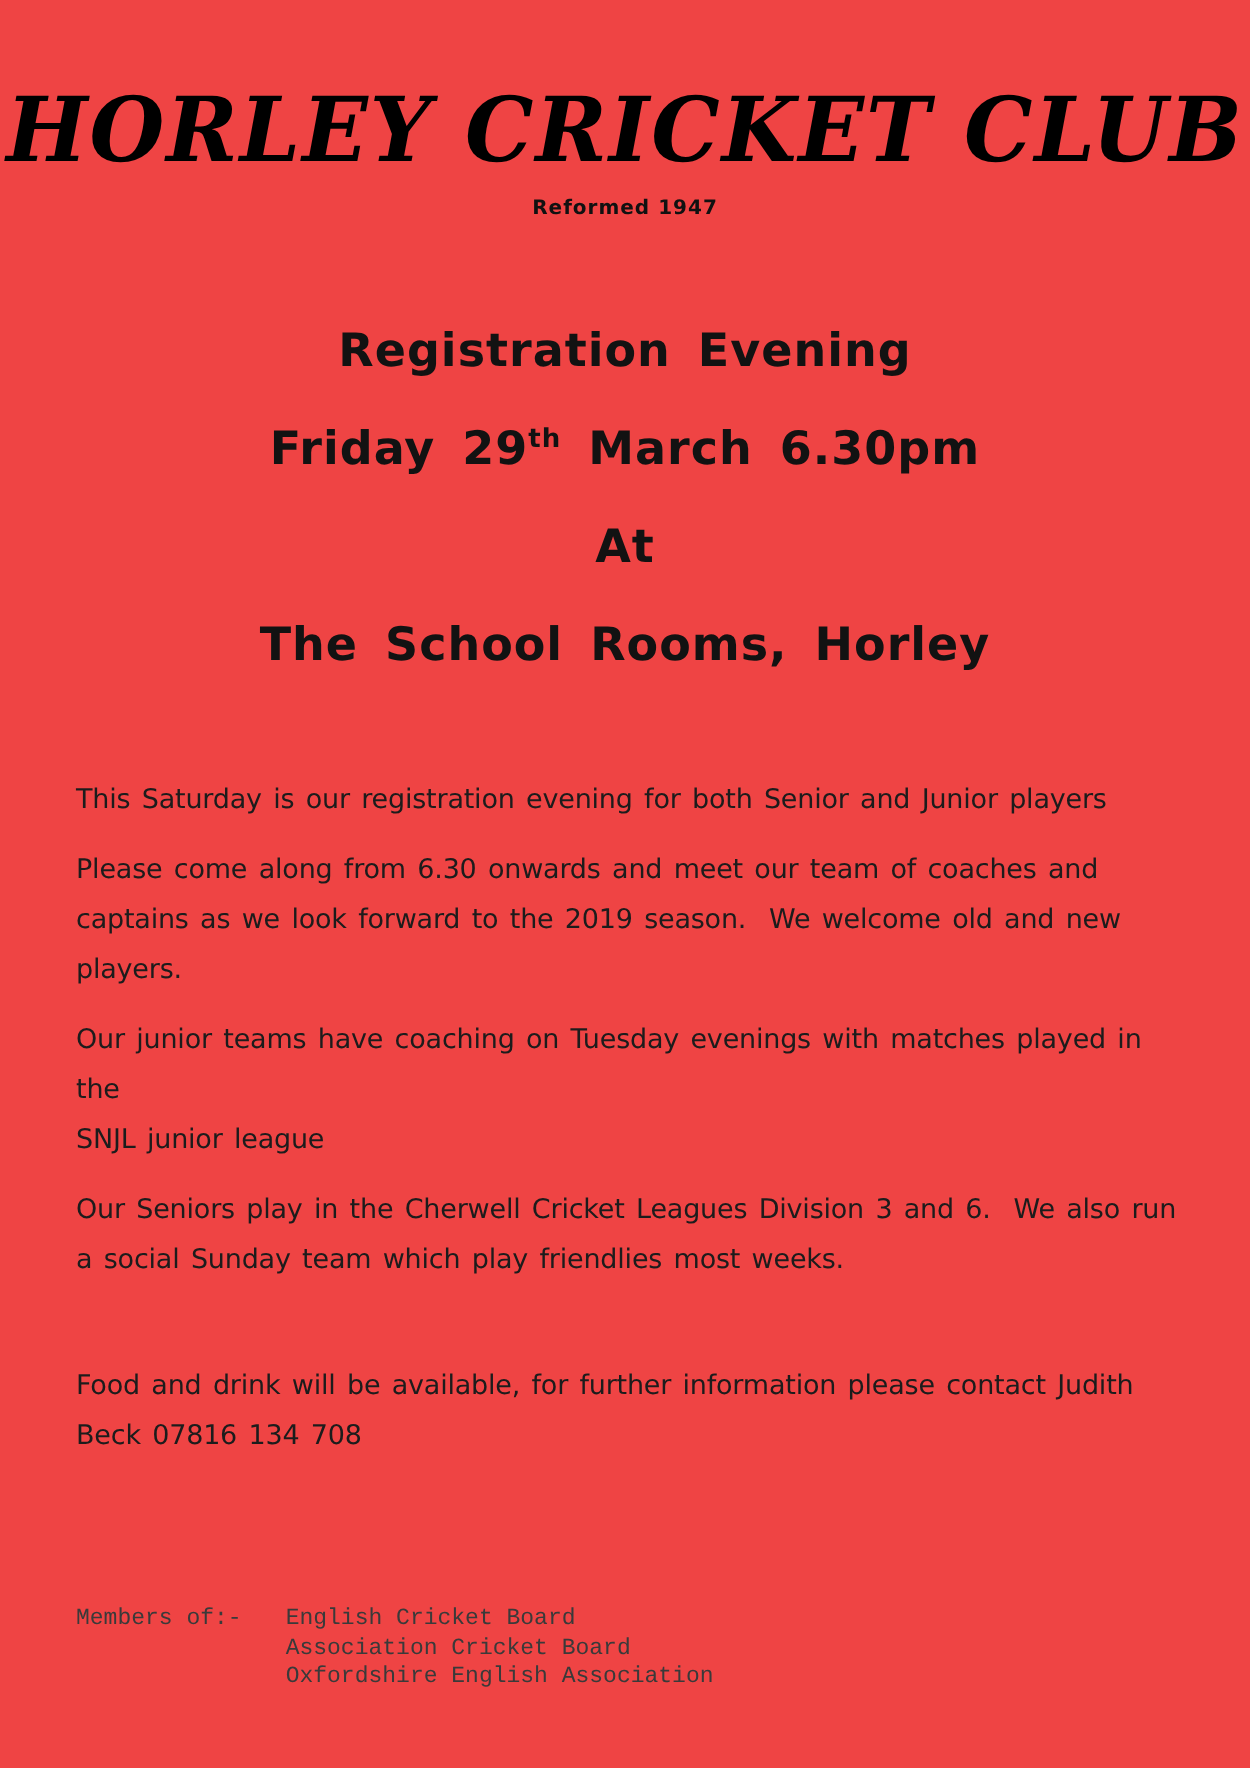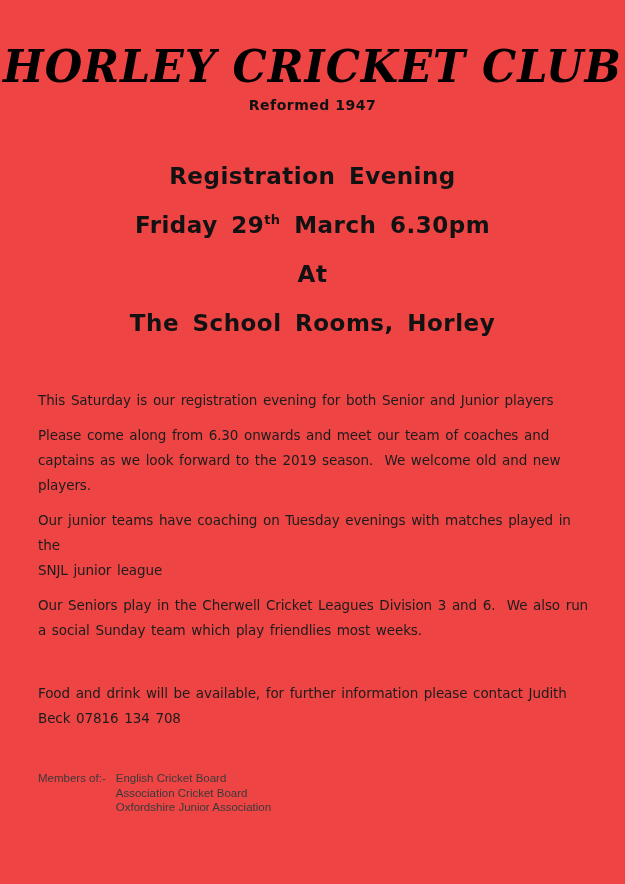--- a/index.html
+++ b/index.html
@@ -22,21 +22,21 @@
     font-weight: bold;
     font-size: 43px;
     line-height: 56px;
     letter-spacing: 1px;
     color: #000000;
     transform: scaleY(1.04);
   }
   .club-subtitle {
     text-align: center;
     font-weight: bold;
-    font-size: 14px;
+    font-size: 10px;
     line-height: 16px;
     margin-top: 3px;
     color: #111111;
     letter-spacing: 0.5px;
   }
   
   .event-block { margin-top: 49px; }
   .event-heading {
     text-align: center;
     font-weight: bold;
@@ -66,26 +66,27 @@
     line-height: 25px;
     letter-spacing: -0.1px;
     word-spacing: 1.5px;
     white-space: pre-wrap;
   }
   .paragraph.gap-before { margin-top: 38px; }
   
   .footer-block {
     position: absolute;
     left: 38px;
-    top: 771px;
+    top: 803px;
     display: flex;
-    font-family: Liberation Sans, sans-serif;
+    font-family: Liberation Mono, monospace;
     font-size: 11.5px;
     line-height: 14.5px;
     color: #3a3a3a;
+    gap: 12px;
   }
   .footer-label { margin-right: 10px; white-space: pre; }
   .footer-list div { white-space: pre; }
 </style>
 </head>
 <body>
 
 <div class="page">
 
   <h1 class="club-title">HORLEY CRICKET CLUB</h1>
@@ -129,17 +130,17 @@
       <div class="paragraph-line">Beck 07816 134 708</div>
     </div>
 
   </div>
 
   <div class="footer-block">
     <div class="footer-label">Members of:-</div>
     <div class="footer-list">
       <div>English Cricket Board</div>
       <div>Association Cricket Board</div>
-      <div>Oxfordshire Junior Association</div>
+      <div>Oxfordshire English Association</div>
     </div>
   </div>
 
 </div>
 
 </body></html>

